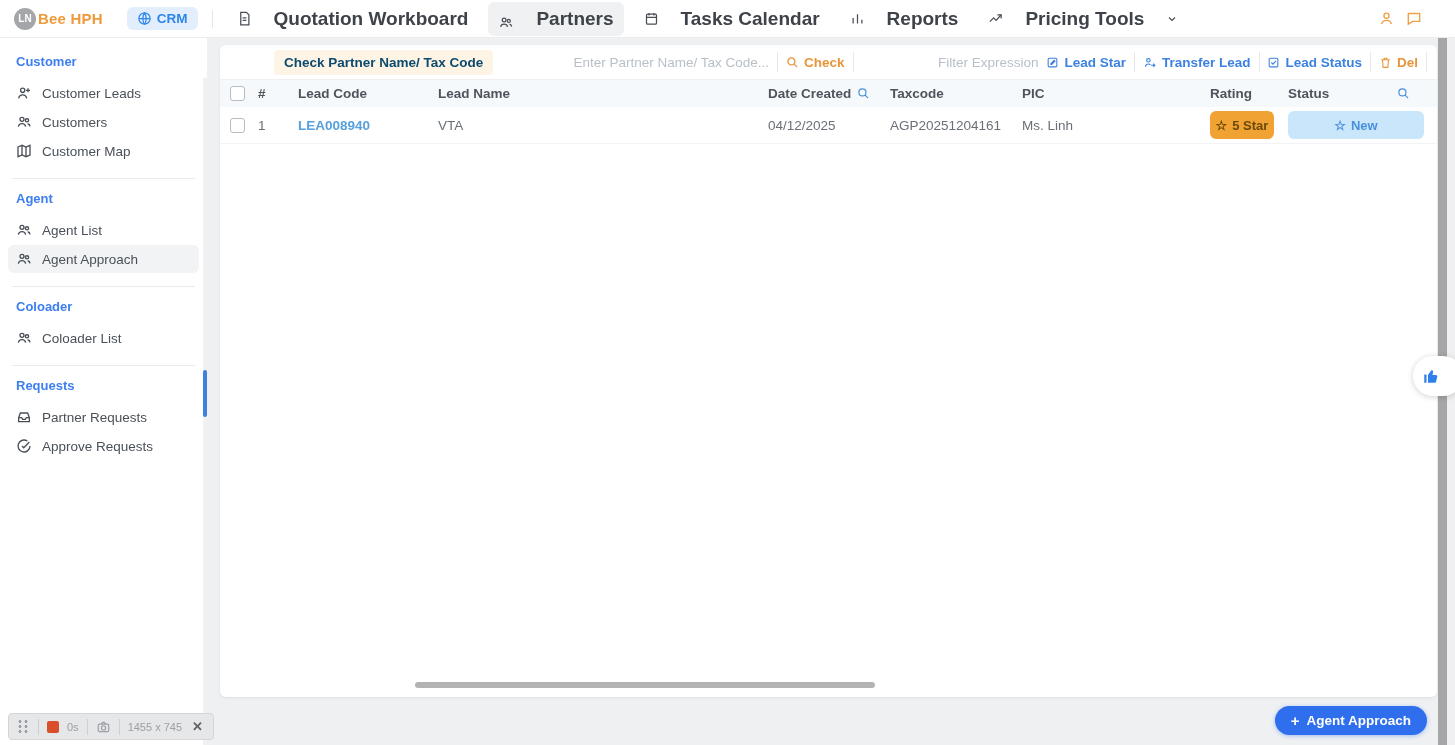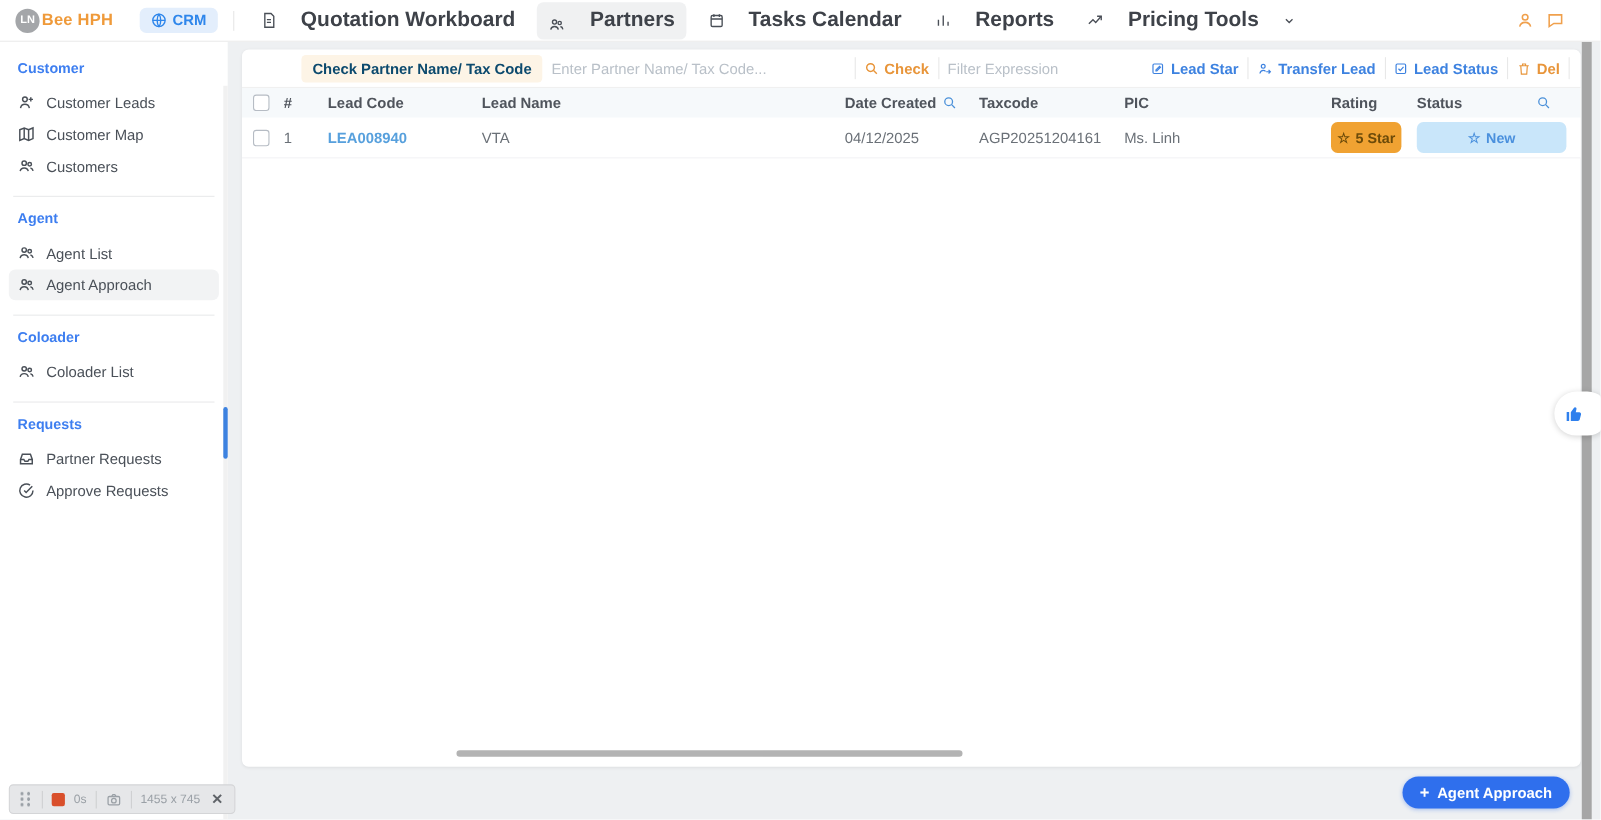--- a/index.html
+++ b/index.html
@@ -36,21 +36,21 @@
   .sb-divider { height:1px; background:#e9eaec; margin:8px 12px 2px; }
   .sb-scroll-track { position:absolute; top:40px; bottom:0; right:0; width:4px; background:#f1f1f1; }
   .sb-scroll-thumb { position:absolute; top:332px; right:0; width:4px; height:47px; background:#3d82e0; border-radius:2px; }
 
   
   .card { position:absolute; left:220px; top:45px; width:1217px; height:652px; background:#fff;
           border-radius:6px; box-shadow:0 1px 3px rgba(0,0,0,.07); overflow:hidden; }
   .toolbar { height:35px; display:flex; align-items:center; padding:0 10px; border-bottom:1px solid #f0f0f0; gap:8px; }
   .check-chip { background:#fdf4e6; color:#0c4a6e; font-size:13.5px; font-weight:bold;
                 padding:5px 10px; border-radius:4px; white-space:nowrap;margin-left:44px; }
-  .tb-input { border:none; outline:none; font-size:13.5px; color:#4d7c0f; font-family:inherit; background:transparent; }
+  .tb-input { border:none; outline:none; font-size:13.5px; color:#4d7c0f; font-family:inherit; background:transparent;text-align:right; }
   .tb-input::placeholder { color:#b9c0c8; }
   .check-input { width:275px; }
   .filter-input { width:270px; flex:1; }
   .v-sep { width:1px; height:20px; background:#e8e8e8; }
   .tb-btn { display:flex; align-items:center; gap:5px; font-size:13.5px; font-weight:bold;
             cursor:pointer; white-space:nowrap; background:none; border:none; font-family:inherit; }
   .tb-btn.orange { color:#e8953a; }
   .tb-btn.blue { color:#3d82e0; }
 
   
@@ -193,36 +193,36 @@
             <circle cx="10" cy="8" r="3.2"></circle>
             <path d="M4 20c.6-3.4 3.2-5.2 6-5.2s5.4 1.8 6 5.2"></path>
             <path d="M18 5v6M15 8h6"></path>
           </svg>
       </span>
       <span>Customer Leads</span>
     </div>
     <div class="sb-item">
       <span class="ic">
         <svg width="16" height="16" viewBox="0 0 24 24" fill="none" stroke="currentColor" stroke-width="2">
-            <path d="M3 6l6-2.5 6 2.5 6-2.5V18l-6 2.5L9 18l-6 2.5z"></path>
-            <path d="M9 3.5V18M15 6v14.5"></path>
-          </svg>
-      </span>
-      <span>Customer Map</span>
-    </div>
-    <div class="sb-item">
-      <span class="ic">
-        <svg width="16" height="16" viewBox="0 0 24 24" fill="none" stroke="currentColor" stroke-width="2">
             <circle cx="9" cy="8" r="3"></circle>
             <path d="M3.5 19c.5-3 2.8-4.5 5.5-4.5s5 1.5 5.5 4.5"></path>
             <circle cx="16.5" cy="9.5" r="2.4"></circle>
             <path d="M17.5 14.6c2 .4 3.3 1.9 3.6 4"></path>
           </svg>
       </span>
       <span>Customers</span>
+    </div>
+    <div class="sb-item">
+      <span class="ic">
+        <svg width="16" height="16" viewBox="0 0 24 24" fill="none" stroke="currentColor" stroke-width="2">
+            <path d="M3 6l6-2.5 6 2.5 6-2.5V18l-6 2.5L9 18l-6 2.5z"></path>
+            <path d="M9 3.5V18M15 6v14.5"></path>
+          </svg>
+      </span>
+      <span>Customer Map</span>
     </div>
   </div>
   <div class="sb-divider"></div>
 
   <div class="sb-section">
     <div class="sb-title">Agent</div>
     <div class="sb-item">
       <span class="ic">
         <svg width="16" height="16" viewBox="0 0 24 24" fill="none" stroke="currentColor" stroke-width="2">
             <circle cx="9" cy="8" r="3"></circle>

